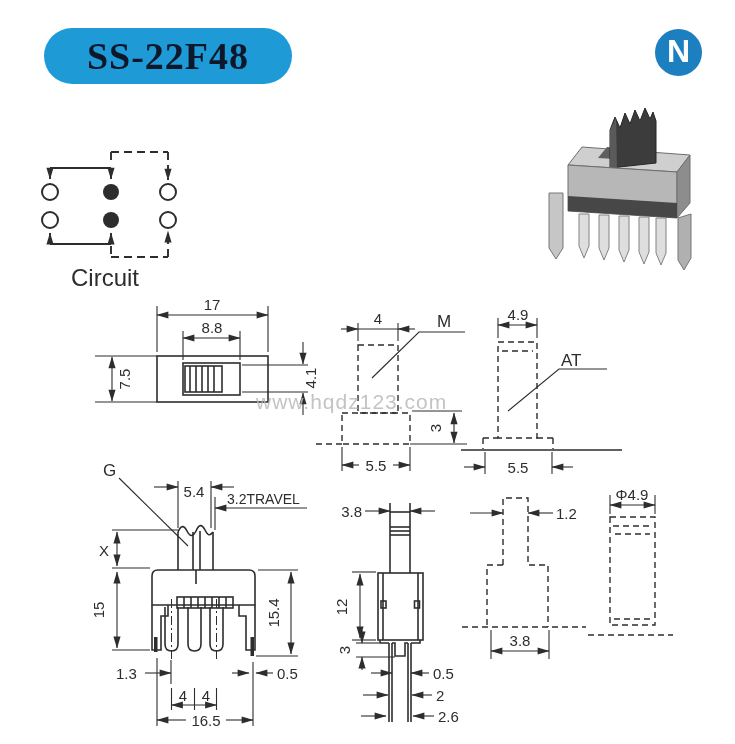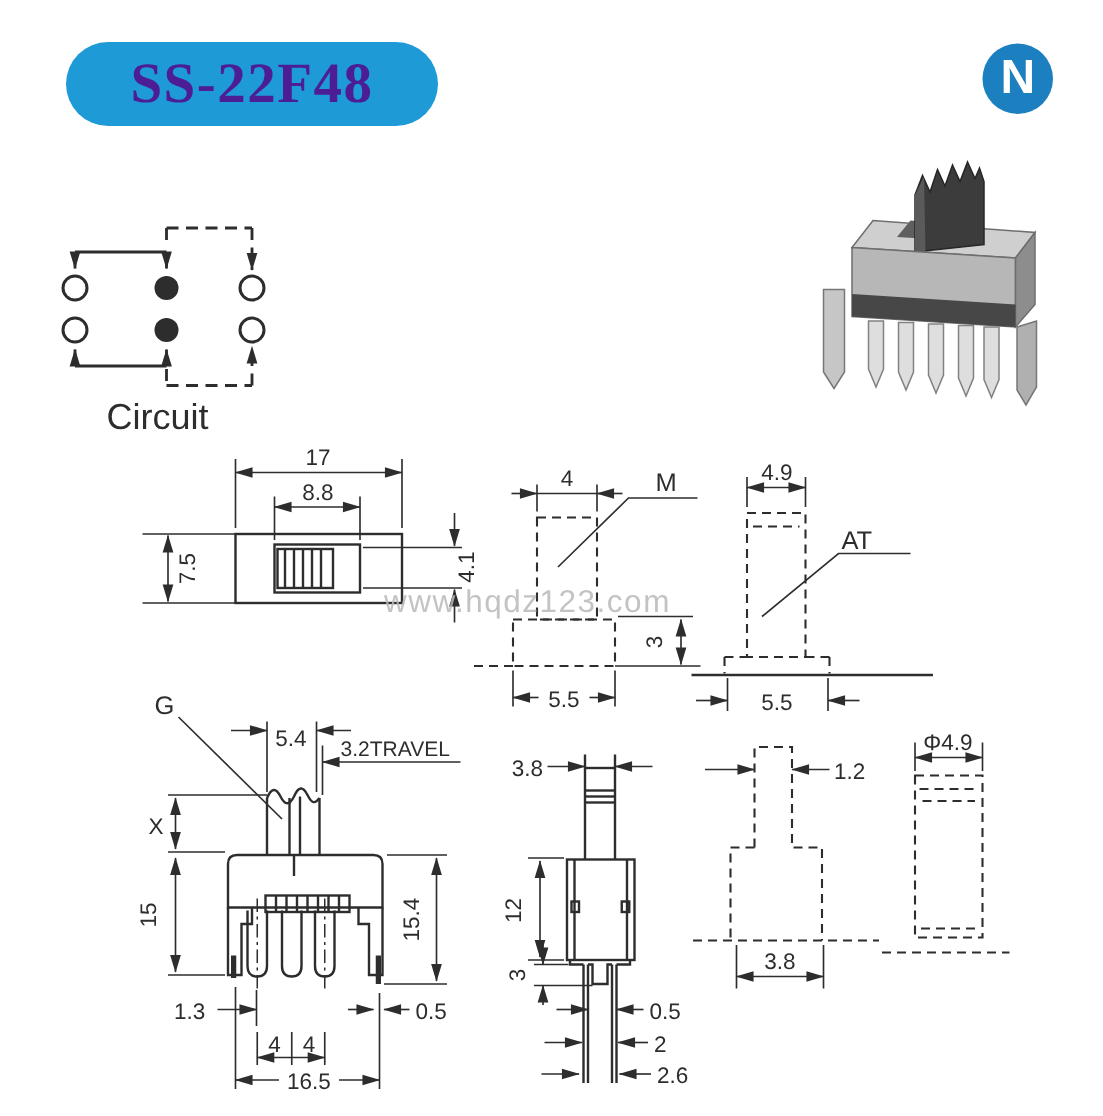--- a/index.html
+++ b/index.html
@@ -1,20 +1,20 @@
 <!DOCTYPE html>
 <html><head>
 <meta charset="utf-8">
 <style>
   html,body{margin:0;padding:0;background:#fff;}
   .page{position:relative;width:735px;height:744px;background:#ffffff;overflow:hidden;
         font-family:"Liberation Sans",sans-serif;}
   .badge{position:absolute;left:44px;top:28px;width:248px;height:56px;border-radius:29px;
          background:#1e9bd7;display:flex;align-items:center;justify-content:center;}
-  .badge span{color:#4c1d95;font-family:"Liberation Serif",serif;font-weight:700;
+  .badge span{color:#0f172a;font-family:"Liberation Serif",serif;font-weight:700;
               font-size:38px;letter-spacing:1px;}
   .logo{position:absolute;left:655px;top:29px;width:47px;height:47px;border-radius:50%;
         background:#1b7fc0;display:flex;align-items:center;justify-content:center;}
   .logo span{color:#ffffff;font-weight:700;font-size:32px;font-family:"Liberation Sans",sans-serif;
              transform:translatey(-1px);}
   .watermark{position:absolute;left:256px;top:361px;font-size:21px;letter-spacing:1px;
              color:rgba(185,185,185,0.85);z-index:5;pointer-events:none;white-space:nowrap;margin-top:29px;}
   svg.sheet{position:absolute;left:0;top:0;}
   svg text{font-family:"Liberation Sans",sans-serif;fill:#2d2d2d;}
   .t15{font-size:15px}.t14{font-size:14px}.t17{font-size:17px}.t24{font-size:24px}

